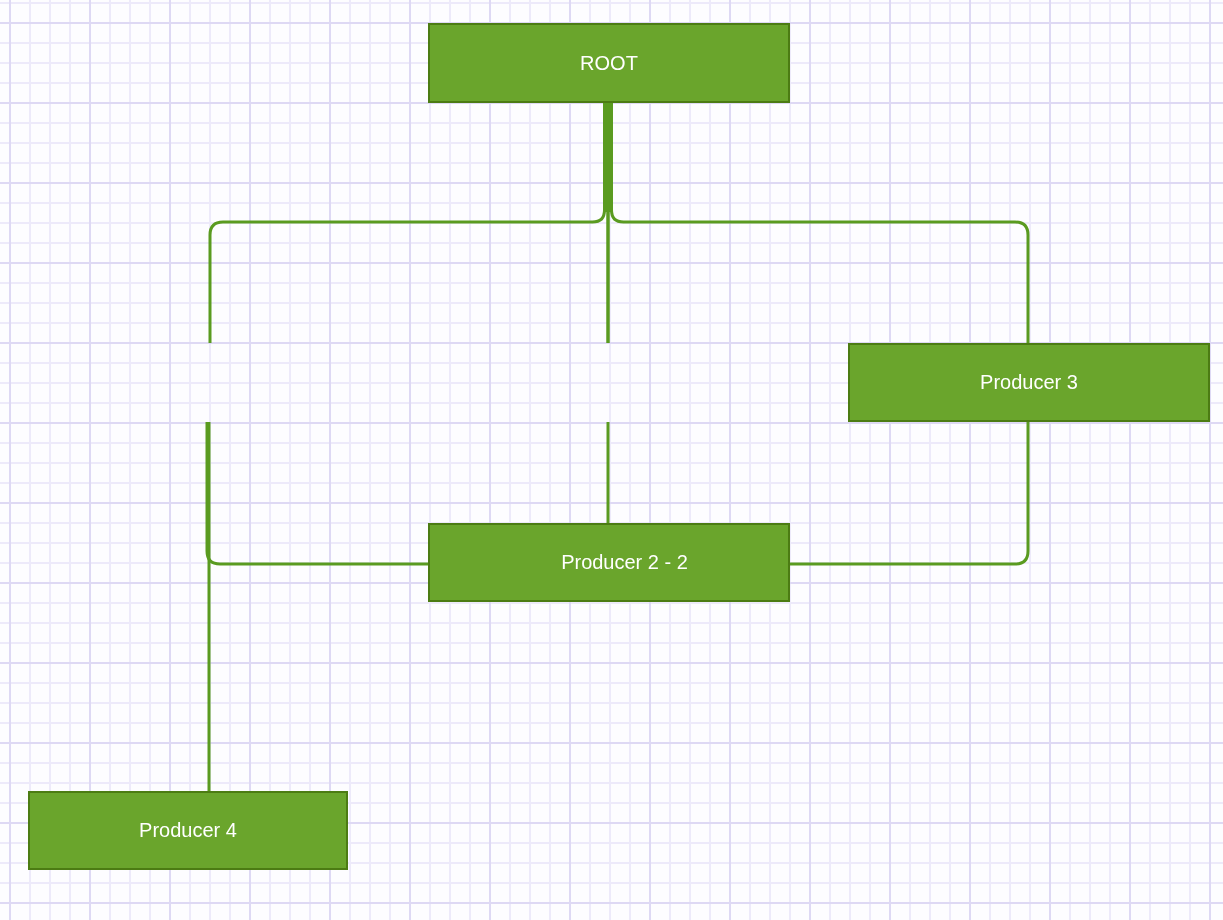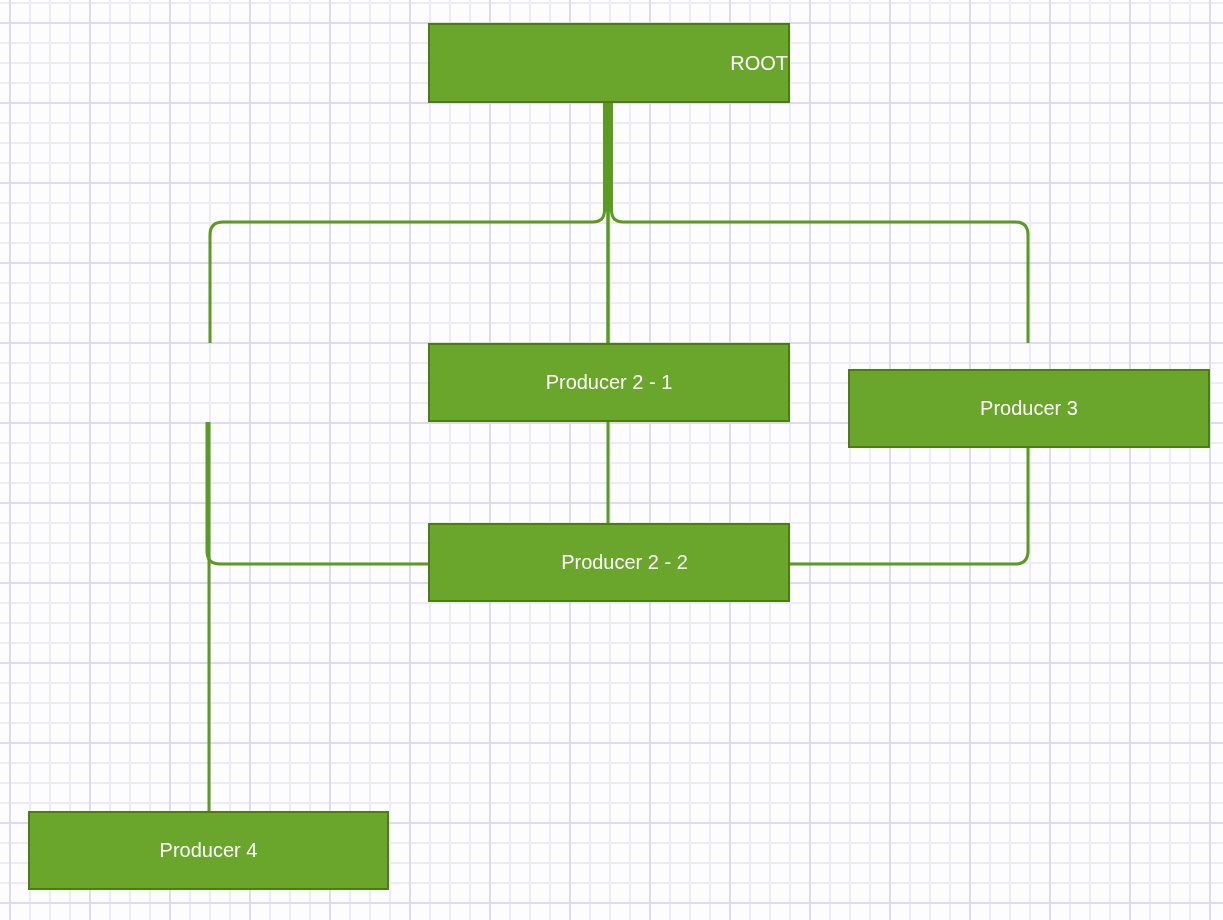--- a/index.html
+++ b/index.html
@@ -40,26 +40,26 @@
     border: 2px solid #4c7c13;
     color: #ffffff;
     font-size: 20px;
     display: flex;
     align-items: center;
     justify-content: center;
     text-align: center;
     white-space: nowrap;
     user-select: none;
   }
-  .n-root { left: 428px; top: 23px;  width: 362px; height: 80px; justify-content: flex-end; }
+  .n-root { left: 428px; top: 23px;  width: 362px; height: 80px; }
   .n-p1   { left: 28px;  top: 343px; width: 361px; height: 79px; }
   .n-p21  { left: 428px; top: 343px; width: 362px; height: 79px; }
-  .n-p3   { left: 848px; top: 343px; width: 362px; height: 79px; margin-top: 26px; }
+  .n-p3   { left: 848px; top: 343px; width: 362px; height: 79px; }
   .n-p22  { left: 428px; top: 523px; width: 362px; height: 79px; padding-left: 31px; }
-  .n-p4   { left: 28px;  top: 811px; width: 361px; height: 79px; }
+  .n-p4   { left: 28px;  top: 791px; width: 320px; height: 79px; }
 </style>
 </head>
 <body>
 
 <div class="canvas">
 
   <svg class="edges" viewBox="0 0 1223 920" xmlns="http://www.w3.org/2000/svg">
 
     <path d="M608,103 L608,212" stroke-width="7" stroke="#5a9b20"></path>
     <path d="M608,103 L608,343" stroke-width="3.5" stroke="#5a9b20"></path>
@@ -69,23 +69,20 @@
     <path d="M207,422 L207,551 Q207,564 220,564 L428,564" stroke-width="3" stroke="#5a9b20"></path>
     <path d="M608,422 L608,523" stroke-width="3" stroke="#5a9b20"></path>
     <path d="M1028,422 L1028,551 Q1028,564 1015,564 L790,564" stroke-width="3" stroke="#5a9b20"></path>
   </svg>
 
   <div class="node n-root">
     <span>ROOT</span>
   </div>
 
 
-  <div class="node n-p21">
-    <span>Producer 2 - 1</span>
-  </div>
 
   <div class="node n-p3">
     <span>Producer 3</span>
   </div>
 
   <div class="node n-p22">
     <span>Producer 2 - 2</span>
   </div>
 
   <div class="node n-p4">

